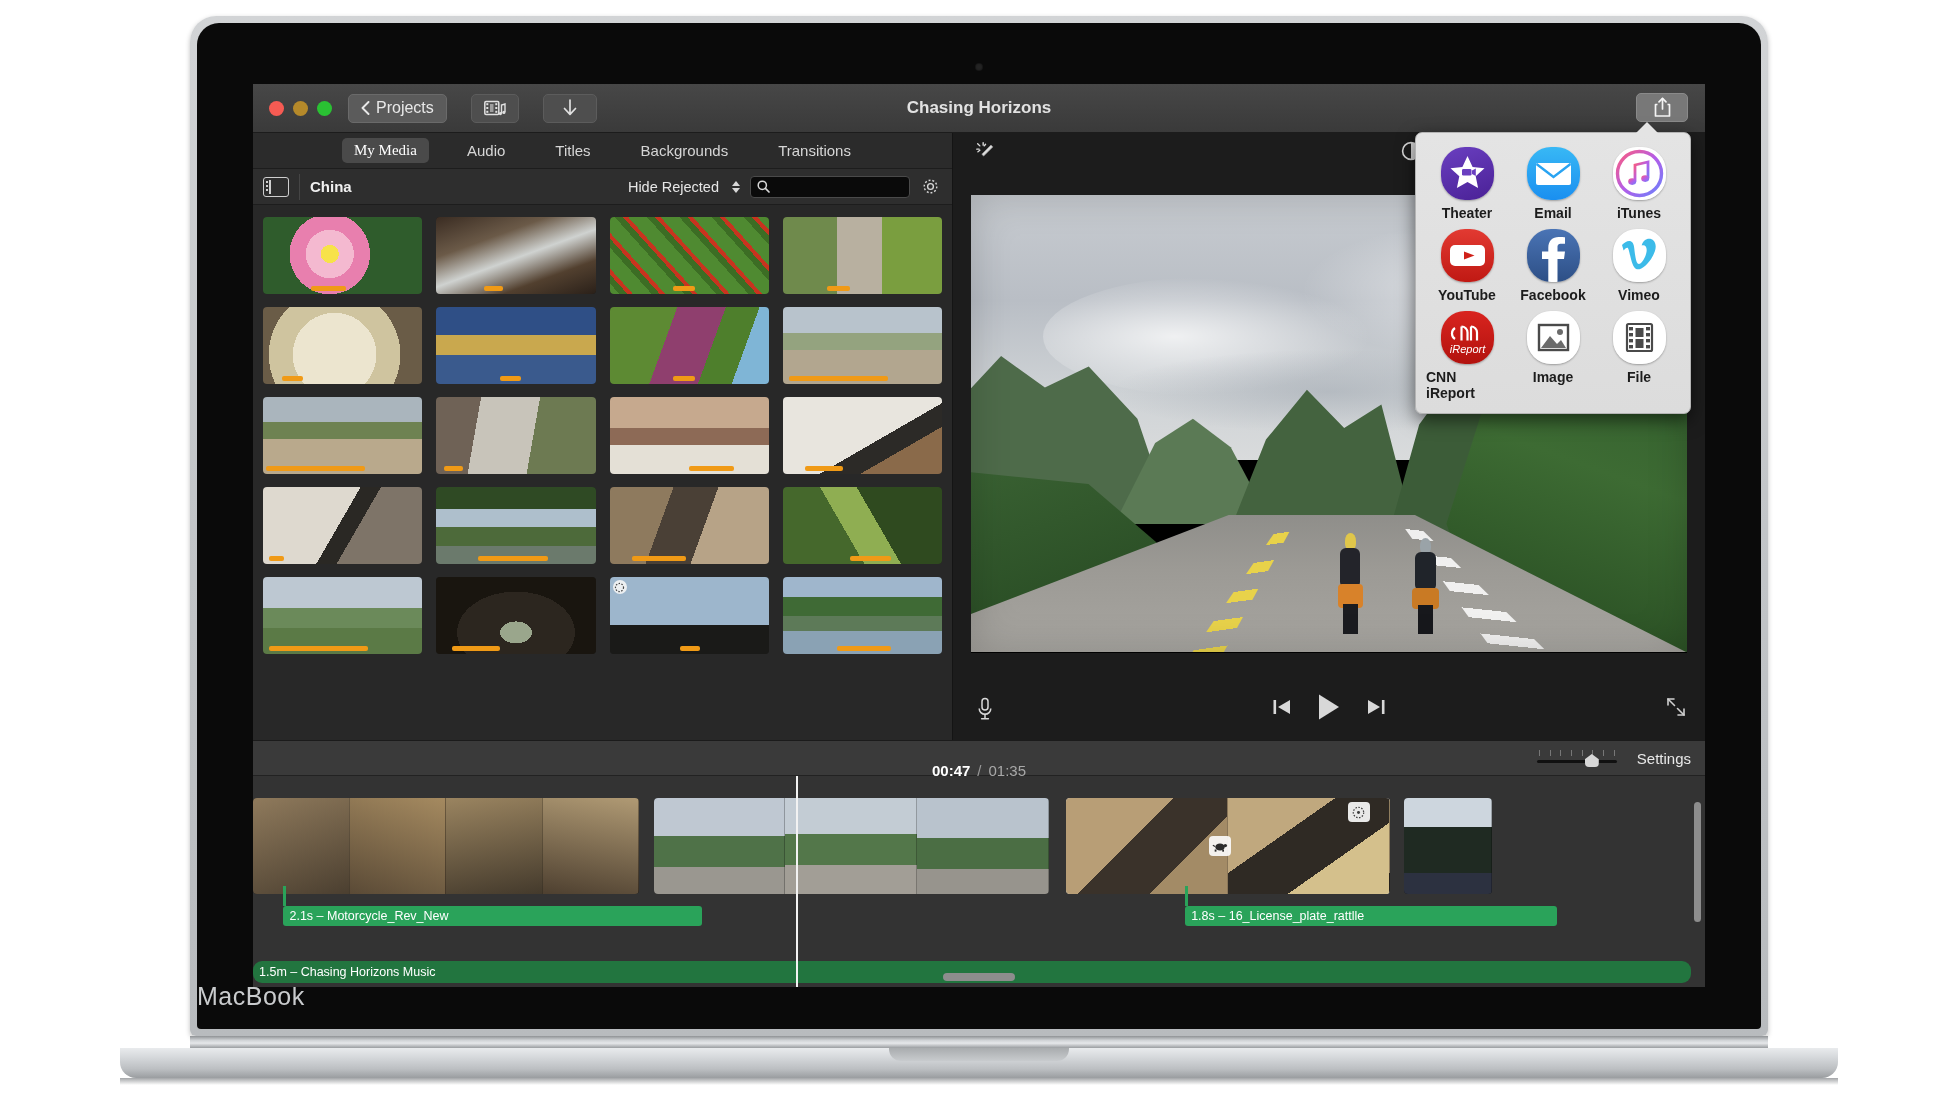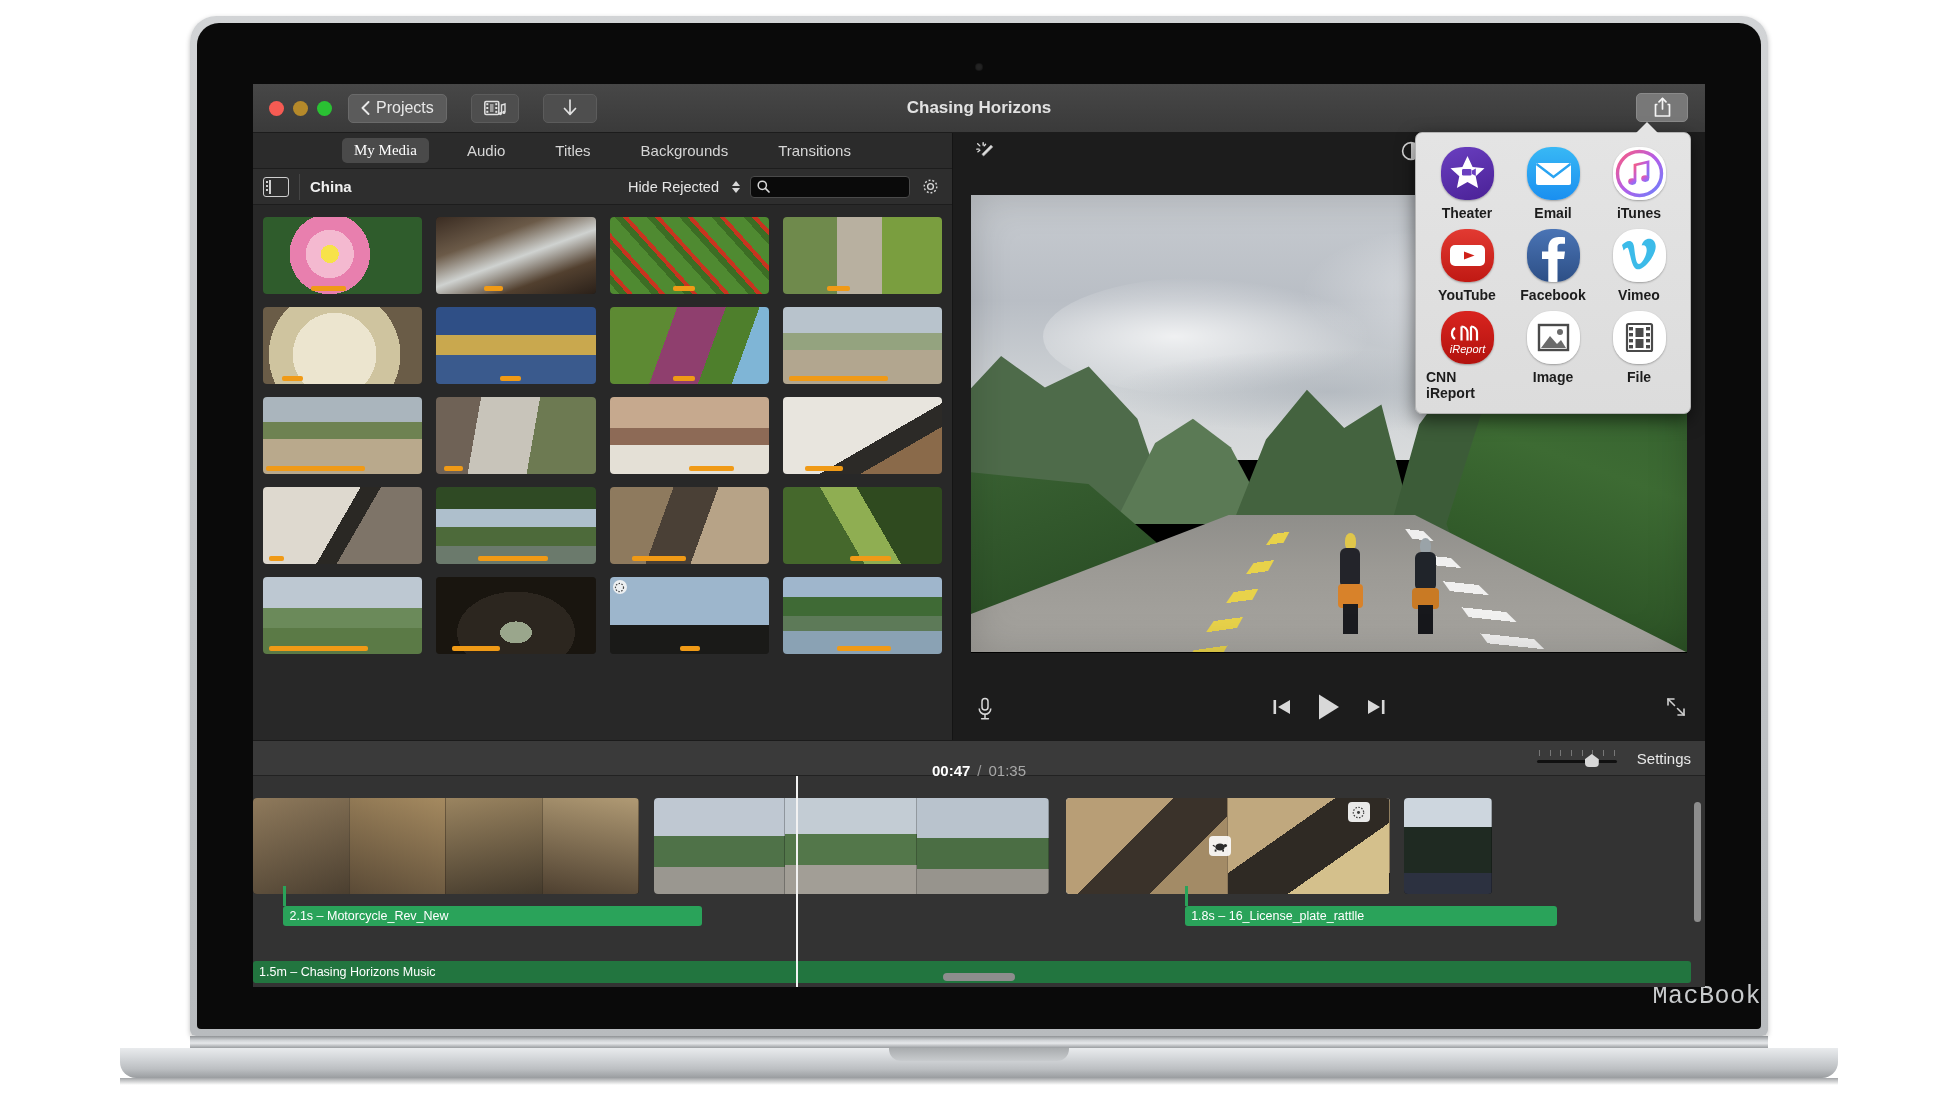--- a/index.html
+++ b/index.html
@@ -34,25 +34,25 @@
   .mb-camera {
     position: absolute; left: 50%; top: 40px;
     transform: translateX(-50%);
     width: 8px; height: 8px; border-radius: 50%;
     background: #242424;
     box-shadow: inset 0 0 2px #000;
   }
   .mb-brand {
     position: absolute;
     left: 0; right: 0; bottom: 18px;
-    text-align: right;
+    text-align: left;
     color: #c9cbcd;
     font-size: 25px;
     letter-spacing: .5px;
-    font-family: Liberation Mono, monospace;
+    font-family: Liberation Sans, sans-serif;
   }
   .mb-hinge {
     position: absolute;
     left: 190px; top: 1036px;
     width: 1578px; height: 12px;
     background: linear-gradient(180deg,#8f9295 0%,#cfd2d5 35%,#e6e8ea 60%,#9a9da0 100%);
   }
   .mb-base {
     position: absolute;
     left: 120px; top: 1048px;
@@ -706,21 +706,21 @@
         </div>
       <div id="tl-audio">
           <div class="conn-line" style="left: 2.1%; top: 110px; height: 20px;"></div>
           <div class="audio-clip" style="left: 2.1%; width: 28.8%; top: 130px;">
             <span>2.1s – Motorcycle_Rev_New</span>
           </div>
           <div class="conn-line" style="left: 64.2%; top: 110px; height: 20px;"></div>
           <div class="audio-clip" style="left: 64.2%; width: 25.6%; top: 130px;">
             <span>1.8s – 16_License_plate_rattlle</span>
           </div>
-          <div class="audio-clip music" style="left: 0px; right: 14px; width: auto; top: 185px; height: 22px;">
+          <div class="audio-clip music" style="left: 0px; right: 14px; width: auto; top: 185px; height: 22px; border-radius: 9px;">
             <span>1.5m – Chasing Horizons Music</span>
           </div>
         </div>
       <div class="playhead" id="playhead" style="left: 37.4%;">
         <div class="playhead-head"></div>
       </div>
       <div class="tl-vscroll"></div>
       <div class="tl-scrollbar"></div>
     </div>
 

